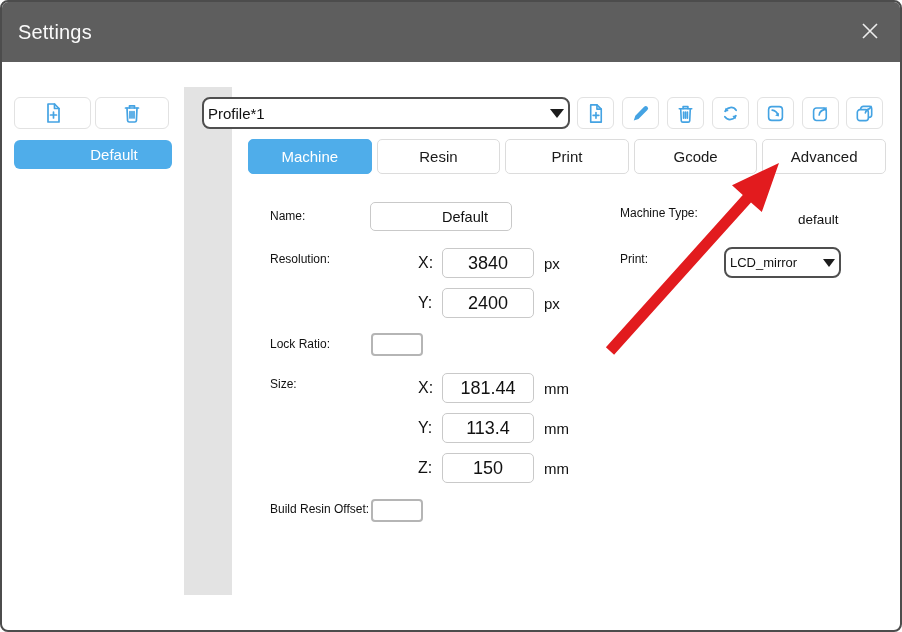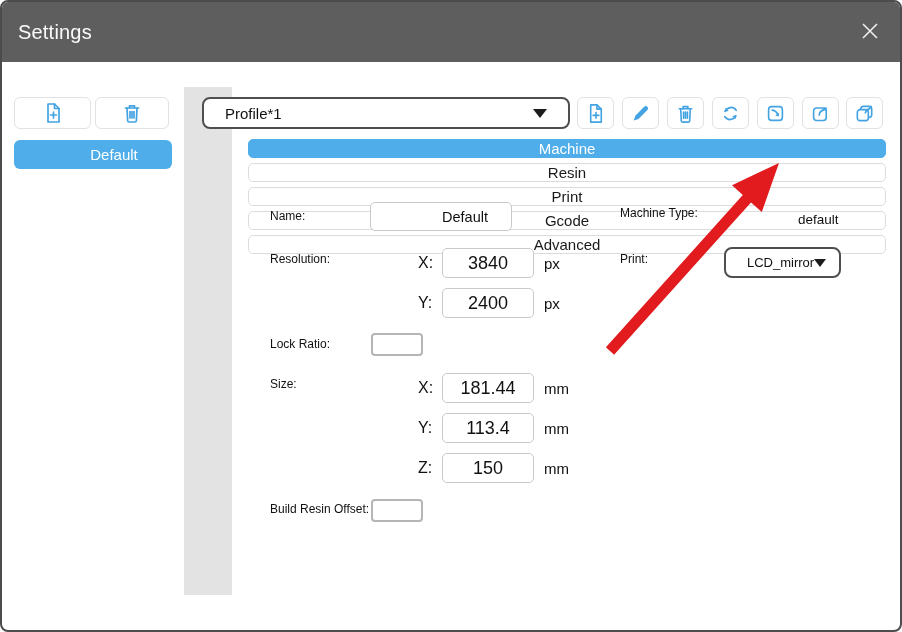--- a/index.html
+++ b/index.html
@@ -14,21 +14,21 @@
   body{font-family:"Liberation Sans",sans-serif;width:902px;height:632px;}
   .window{position:relative;width:902px;height:632px;border:2px solid #4c4c4c;border-radius:8px;overflow:hidden;background:#fff;}
   .titlebar{position:absolute;left:0;top:0;right:0;height:60px;background:var(--c-titlebar);display:flex;align-items:center;padding:0 16px;}
   .title{color:#fafafa;font-size:20px;letter-spacing:.2px;}
   .close-btn{position:absolute;right:14px;top:14px;width:32px;height:32px;background:transparent;border:none;display:flex;align-items:center;justify-content:center;cursor:pointer;padding:0;}
   .abs{position:absolute;padding-left:48px;}
   .icon-btn{border:1px solid #e2e2e2;border-radius:6px;background:#fff;color:var(--c-icon);display:flex;align-items:center;justify-content:center;cursor:pointer;padding:0;}
   .icon-btn svg{display:block;}
   .chip{background:var(--c-accent);color:#fff;border:none;border-radius:6px;font-size:15px;display:flex;align-items:center;justify-content:center;cursor:pointer;font-family:inherit;}
   .v-divider{background:#e3e3e3;}
-  .combo{border:2px solid #4f4f4f;border-radius:8px;background:#fff;display:flex;align-items:center;padding:0 21px;cursor:pointer;}
+  .combo{border:2px solid #4f4f4f;border-radius:8px;background:#fff;display:flex;align-items:center;padding:0 4px;cursor:pointer;}
   .combo .txt{color:#111;}
   .caret{width:0;height:0;border-left:7px solid transparent;border-right:7px solid transparent;border-top:9px solid #1c1c1c;margin-left:auto;}
   .caret.small{border-left-width:6px;border-right-width:6px;border-top-width:8px;}
   .tabs{display:flex;gap:5px;}
   .tab{flex:1;border:1px solid #dcdcdc;border-radius:5px;background:#fff;color:#1a1a1a;font-size:15px;display:flex;align-items:center;justify-content:center;cursor:pointer;font-family:inherit;padding:0;}
   .tab.active{background:var(--c-accent);border-color:var(--c-accent);color:#fff;}
   .lbl{font-size:12px;color:#111;white-space:nowrap;}
   .field{border:1px solid #c9c9c9;border-radius:5px;background:#fff;display:flex;align-items:center;justify-content:center;color:#111;}
   .num-row{display:flex;align-items:center;height:30px;}
   .axis{font-size:16px;color:#111;width:20px;text-align:left;}
@@ -144,21 +144,21 @@
     <span>
       <svg width="23" height="23" viewBox="0 0 24 24">
         <rect x="8" y="4.5" width="11.5" height="11.5" rx="2.8" fill="none" stroke="currentColor" stroke-width="1.7"></rect>
         <rect x="4.5" y="8" width="11.5" height="11.5" rx="2.8" fill="#fff" stroke="currentColor" stroke-width="1.7"></rect>
         <path d="M12.9 11.4c.4-2.4 1.9-3.9 4.4-4.5" fill="none" stroke="currentColor" stroke-width="1.7" stroke-linecap="round"></path>
         <path d="M15.9 4.3l3.8-.4-.9 3.7z" fill="currentColor"></path>
       </svg>
     </span>
   </button>
 
-  <div class="tabs abs" style="left:198px;top:137px;width:686px;height:35px;flex-direction:column;">
+  <div class="tabs abs" style="left:198px;top:137px;width:686px;height:35px;">
     <button class="tab active">Machine</button>
     <button class="tab">Resin</button>
     <button class="tab">Print</button>
     <button class="tab">Gcode</button>
     <button class="tab">Advanced</button>
   </div>
 
   <span class="lbl abs" style="left:220px;top:207px;">Name:</span>
   <div class="field abs" style="left:368px;top:200px;width:142px;height:29px;font-size:14.5px;">Default</div>
 

